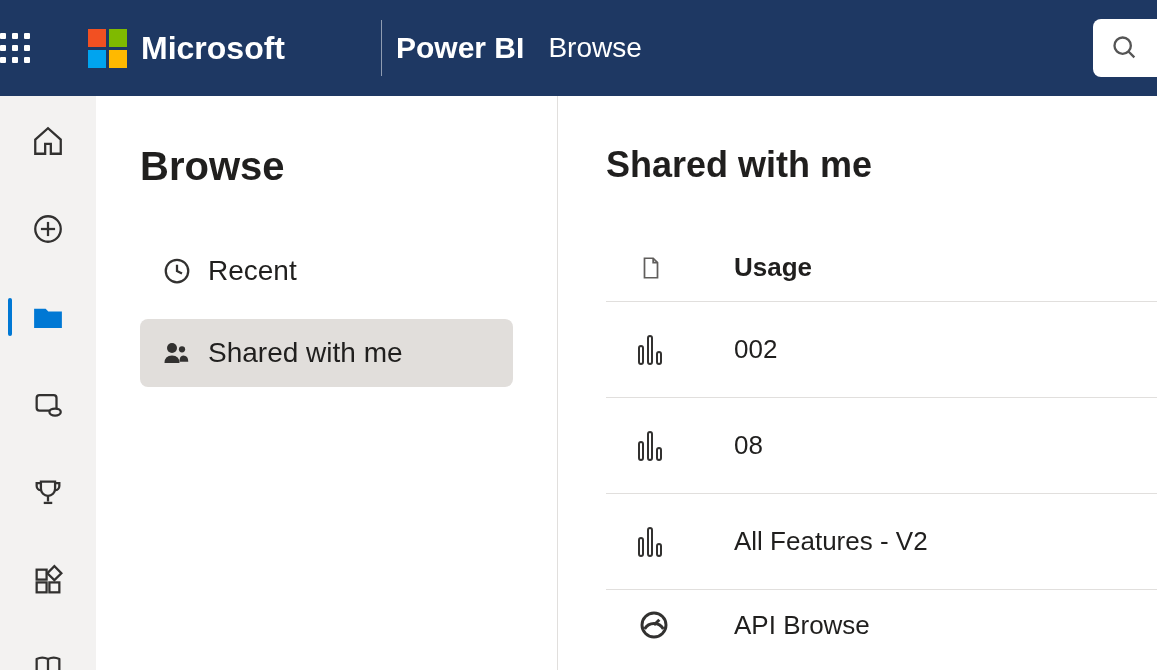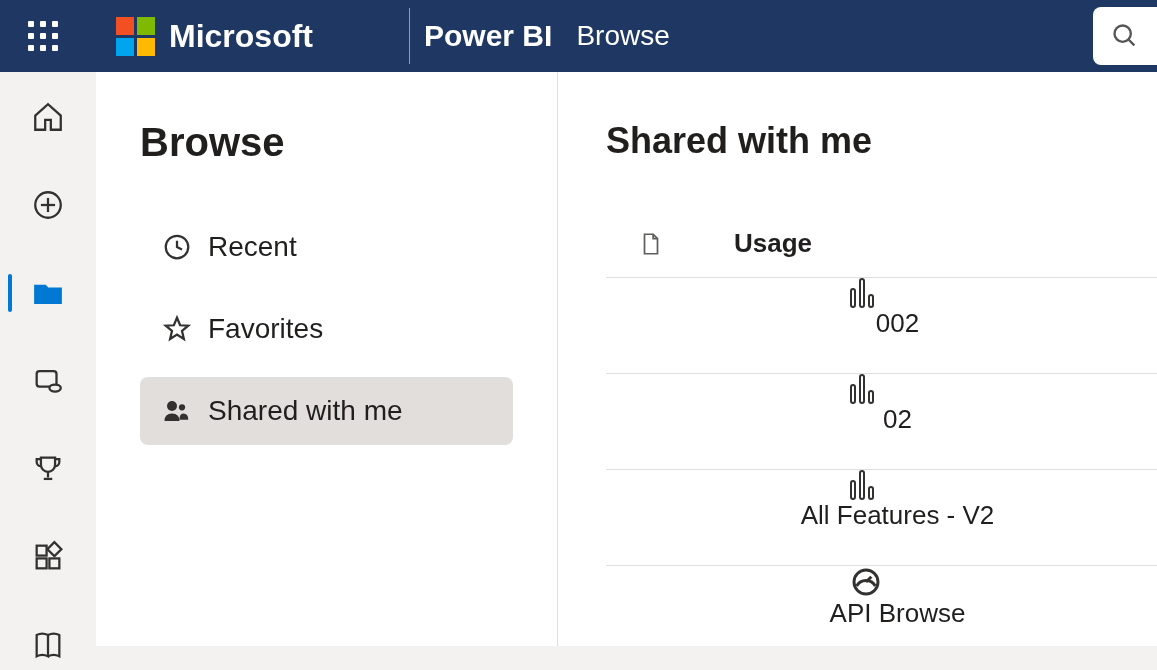--- a/index.html
+++ b/index.html
@@ -10,25 +10,24 @@
     body {
       font-family: "Segoe UI", -apple-system, BlinkMacSystemFont, sans-serif;
       width: 1157px;
       height: 670px;
       overflow: hidden;
       background: #f3f2f1;
     }
 
     
     .header {
-      height: 72px;
+      height: 96px;
       background: #1e3863;
       display: flex;
       align-items: center;
-      padding-left: 28px;
       color: white;
     }
     .app-launcher {
       display: grid;
       grid-template-columns: repeat(3, 6px);
       grid-template-rows: repeat(3, 6px);
       gap: 6px;
       cursor: pointer;
     }
     .app-launcher span {
@@ -213,21 +212,20 @@
       font-weight: 700;
       color: #201f1e;
     }
     .row {
       display: flex;
       align-items: center;
       border-bottom: 1px solid #e1dfdd;
       height: 96px;
       padding-left: 32px;
       cursor: pointer;
-      flex-direction: column;
     }
     .row-icon {
       width: 96px;
       display: flex;
       justify-content: flex-start;
       align-items: center;
     }
     .row-name {
       font-size: 26px;
       font-weight: 400;
@@ -346,26 +344,20 @@
     <div class="browse-title">Browse</div>
 
     <div class="browse-item">
       <svg viewBox="0 0 24 24">
           <circle cx="12" cy="12" r="9"></circle>
           <polyline points="12,7 12,12 16,14"></polyline>
         </svg>
       <span>Recent</span>
     </div>
 
-    <div class="browse-item">
-      <svg viewBox="0 0 24 24">
-          <polygon points="12,3 14.5,9 21,9.3 16,13.5 17.5,20 12,16.5 6.5,20 8,13.5 3,9.3 9.5,9"></polygon>
-        </svg>
-      <span>Favorites</span>
-    </div>
 
     <div class="browse-item selected">
       <svg viewBox="0 0 24 24" style="fill:#323130;stroke:none">
           <circle cx="8" cy="8" r="4"></circle>
           <circle cx="16" cy="9" r="2.5"></circle>
           <path d="M2 20 Q2 14 8 14 Q14 14 14 20 Z"></path>
           <path d="M14 19 Q14 14 17 14 Q21 14 21 19 Z"></path>
         </svg>
       <span>Shared with me</span>
     </div>
@@ -396,21 +388,21 @@
     </div>
 
     <div class="row">
       <div class="row-icon">
         <div class="bars-icon">
             <span></span>
             <span></span>
             <span></span>
           </div>
       </div>
-      <div class="row-name">02</div>
+      <div class="row-name">08</div>
     </div>
 
     <div class="row">
       <div class="row-icon">
         <div class="bars-icon">
             <span></span>
             <span></span>
             <span></span>
           </div>
       </div>

